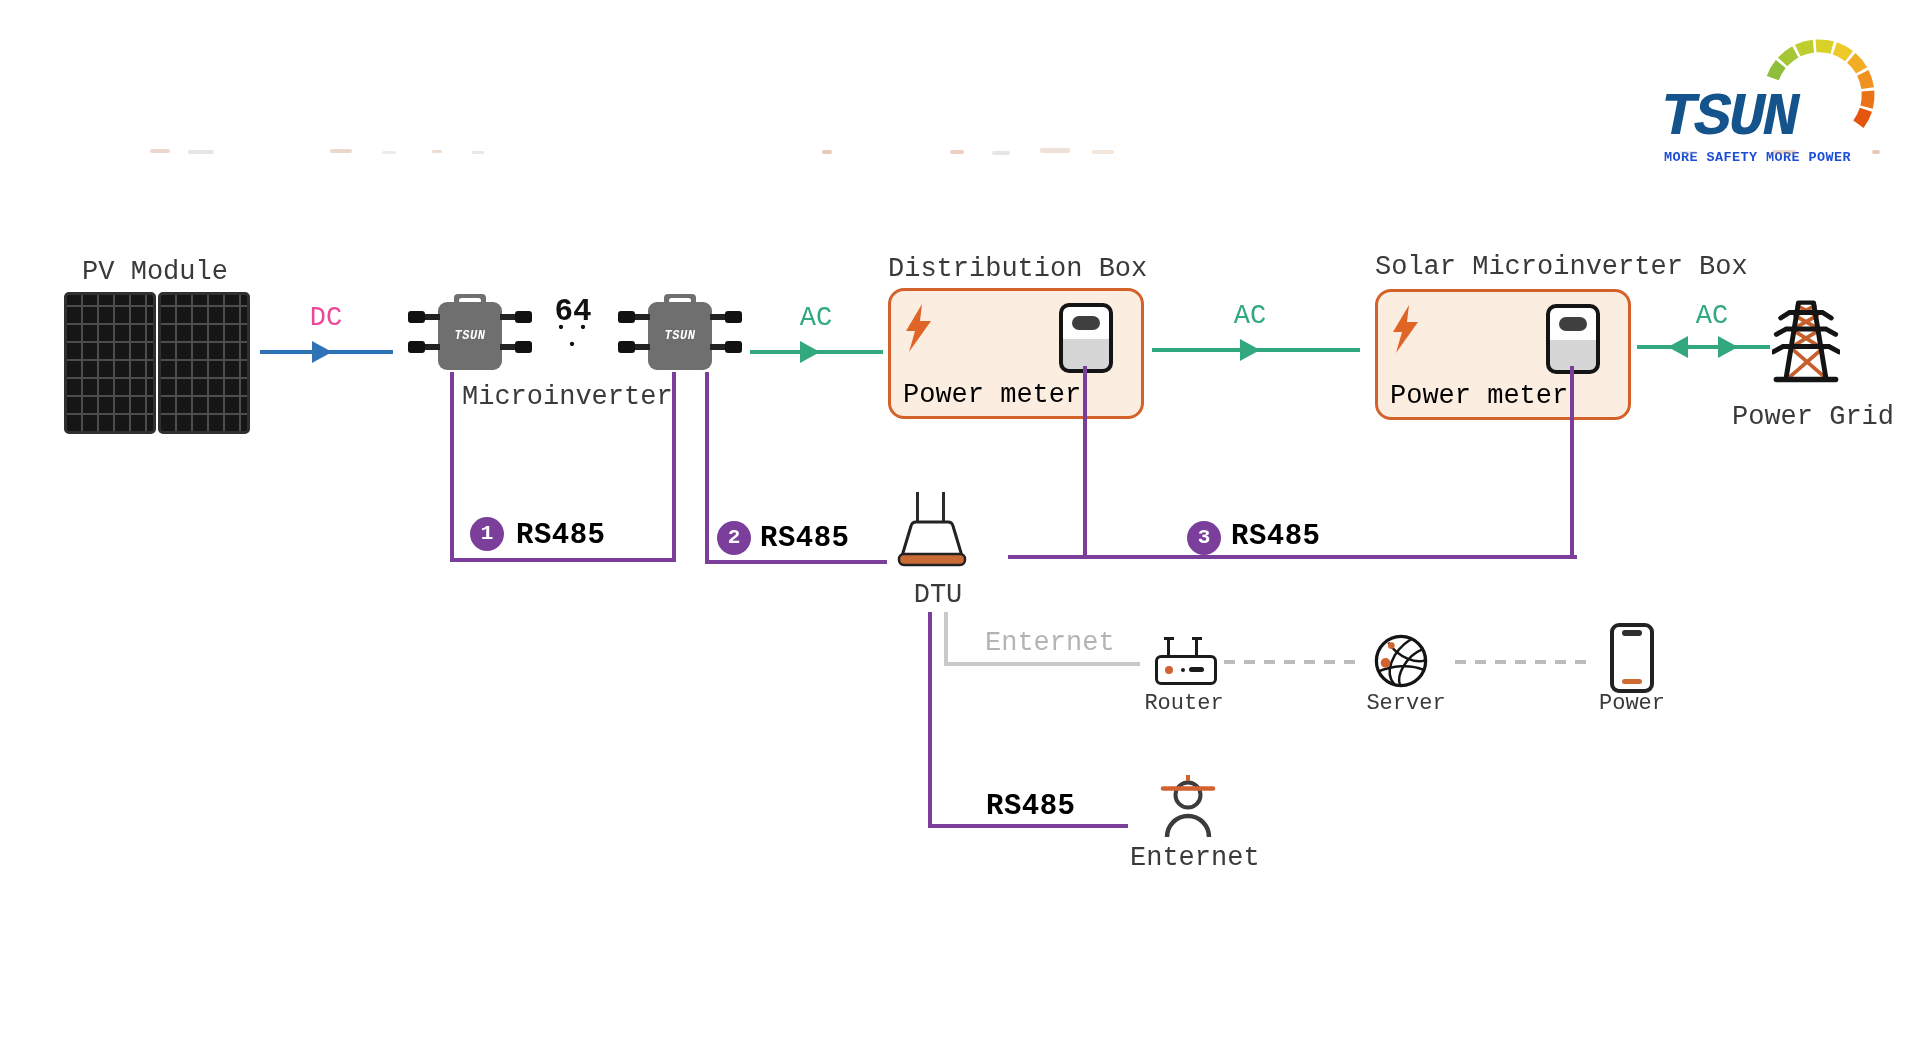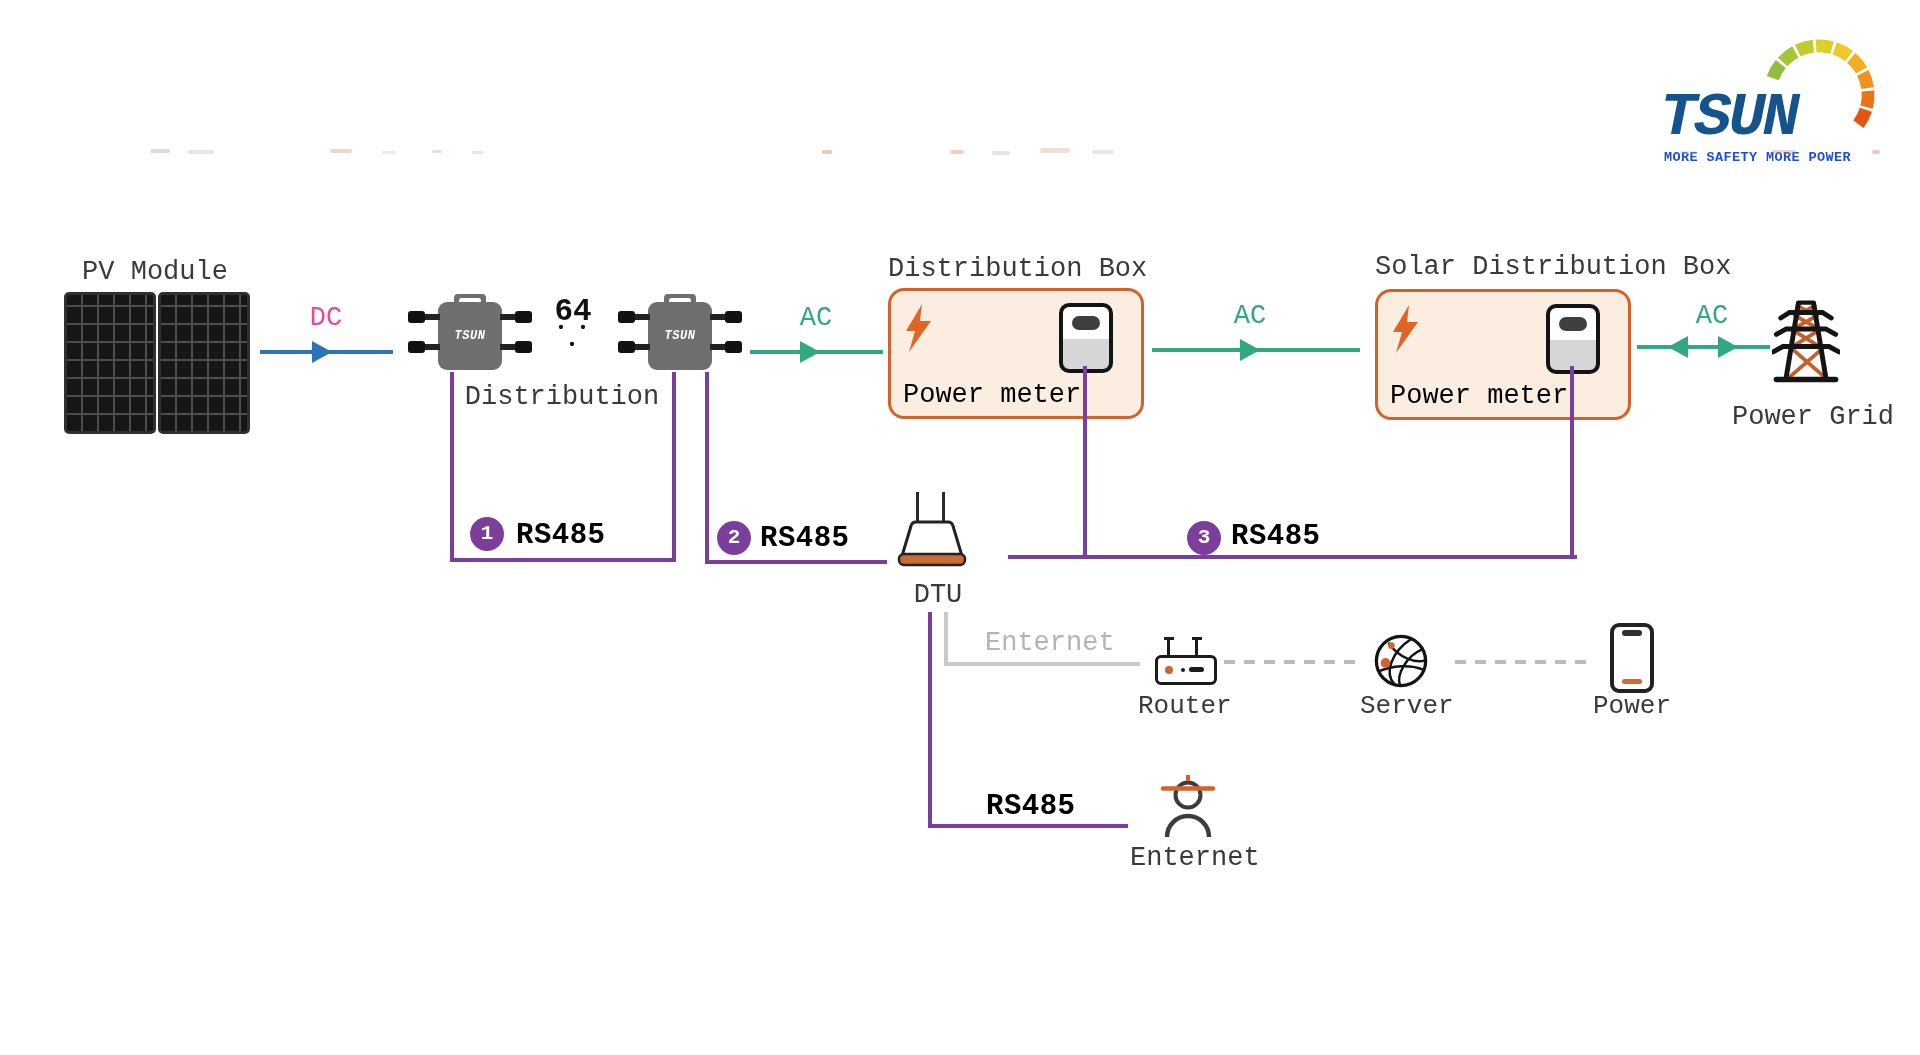--- a/index.html
+++ b/index.html
@@ -1,20 +1,20 @@
 <!DOCTYPE html>
 <html><head>
 <meta charset="utf-8">
 <style>
   html,body{margin:0;padding:0;background:#fff;overflow:hidden}
   #canvas{position:relative;width:1712px;height:1055px;background:#fff;
           font-family:Liberation Mono, monospace;color:#3a3a3a}
   .abs{position:absolute}
   .lbl{position:absolute;font-size:27px;font-weight:500;color:#3a3a3a;text-align:center;white-space:nowrap}
-  .small-lbl{position:absolute;font-size:26px;font-weight:500;color:#3a3a3a;text-align:center;white-space:nowrap}
+  .small-lbl{position:absolute;font-size:22px;font-weight:500;color:#3a3a3a;text-align:center;white-space:nowrap}
   .h{position:absolute;height:4px}
   .v{position:absolute;width:4px}
   .purple{background:#7b3f9b}
   .greenln{background:#31a87d}
   .blueln{background:#2e73b6}
   .grayln{background:#c9c9c9}
   .ar-r{position:absolute;width:0;height:0;border-top:11px solid transparent;border-bottom:11px solid transparent;border-left:20px solid #31a87d}
   .ar-l{position:absolute;width:0;height:0;border-top:11px solid transparent;border-bottom:11px solid transparent;border-right:20px solid #31a87d}
   .ar-blue{border-left-color:#2e73b6}
   .linklbl-green{position:absolute;font-size:27px;font-weight:500;color:#31a87d;text-align:center;width:60px}
@@ -125,40 +125,40 @@
     <div class="inv-handle"></div>
     <div class="inv-body">
       <span class="inv-brand">TSUN</span>
     </div>
     <div class="cab l" style="top:20px"></div>
     <div class="cab l" style="top:50px"></div>
     <div class="cab r" style="top:20px"></div>
     <div class="cab r" style="top:50px"></div>
   </div>
 
-  <div class="lbl" style="left:462px;top:382px;width:200px">Distribution</div>
+  <div class="lbl" style="left:462px;top:382px;width:200px">Microinverter</div>
 
   <div class="linklbl-green" style="left:786px;top:303px">AC</div>
   <div class="h greenln" style="left:750px;top:350px;width:133px"></div>
   <div class="ar-r" style="left:800px;top:341px"></div>
 
   <div class="lbl" style="left:888px;top:254px;width:250px">Distribution Box</div>
   <div class="obox" style="left:888px;top:288px">
     <svg class="abs" style="left:12px;top:13px" width="30" height="48" viewBox="0 0 28 48">
       <path d="M18 0 L2 27 L11 27 L5 48 L27 17 L16 17 Z" fill="#df6527"></path>
     </svg>
     <div class="meter"></div>
     <div class="meter-lbl">Power meter</div>
   </div>
 
   <div class="linklbl-green" style="left:1220px;top:301px">AC</div>
   <div class="h greenln" style="left:1152px;top:348px;width:208px"></div>
   <div class="ar-r" style="left:1240px;top:339px"></div>
 
-  <div class="lbl" style="left:1375px;top:252px;width:250px">Solar Distribution Box</div>
+  <div class="lbl" style="left:1375px;top:252px;width:250px">Solar Microinverter Box</div>
   <div class="obox" style="left:1375px;top:289px">
     <svg class="abs" style="left:12px;top:13px" width="30" height="48" viewBox="0 0 28 48">
       <path d="M18 0 L2 27 L11 27 L5 48 L27 17 L16 17 Z" fill="#df6527"></path>
     </svg>
     <div class="meter"></div>
     <div class="meter-lbl">Power meter</div>
   </div>
 
   <div class="linklbl-green" style="left:1682px;top:301px">AC</div>
   <div class="h greenln" style="left:1637px;top:345px;width:133px"></div>

